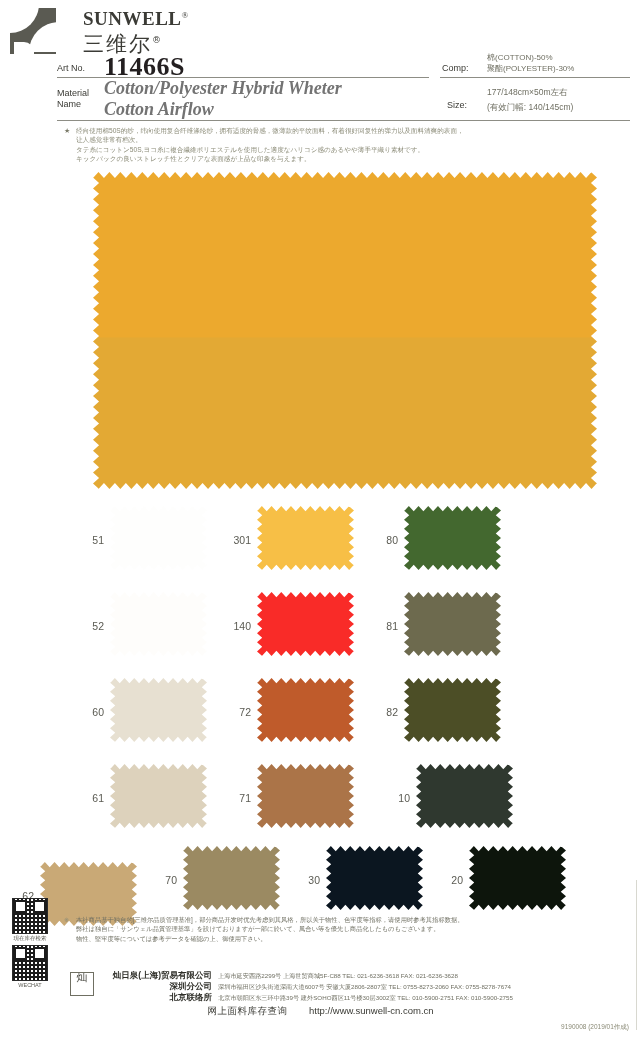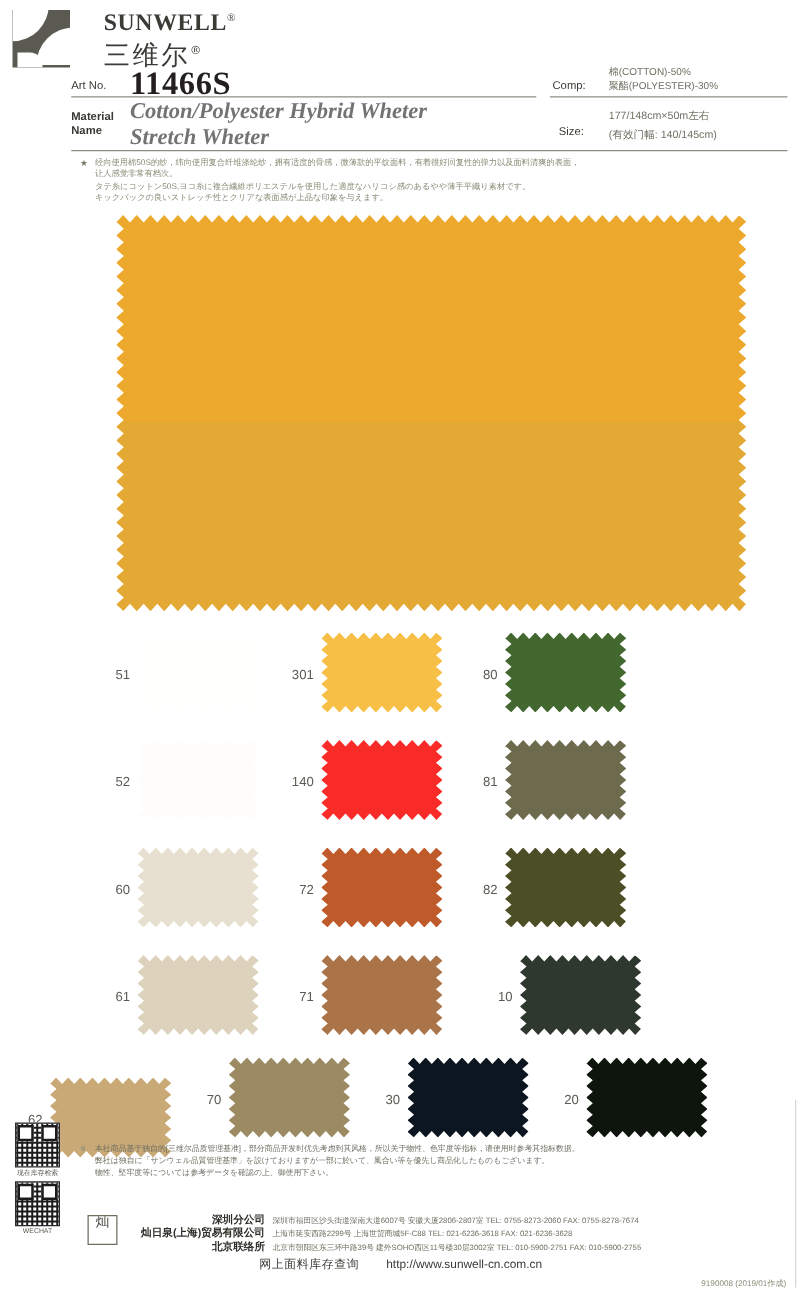--- a/index.html
+++ b/index.html
@@ -87,21 +87,20 @@
     font-weight: bold;
     letter-spacing: 0.5px;
     color: #231f20;
   }
   .mat-label {
     position: absolute;
     left: 57px; top: 88px;
     font-size: 9px;
     line-height: 11px;
     color: #3a3a34;
-    font-weight: bold;
   }
   .mat-value {
     position: absolute;
     left: 104px; top: 78px;
     width: 330px;
     font-family: "Liberation Serif", "DejaVu Serif", serif;
     font-style: italic;
     font-weight: bold;
     font-size: 18px;
     line-height: 21px;
@@ -345,21 +344,21 @@
 
   <div class="rule rule-1"></div>
   <div class="rule rule-3"></div>
 
   <div class="mat-label">
     <div>Material</div>
     <div>Name</div>
   </div>
   <div class="mat-value">
     <div>Cotton/Polyester Hybrid Wheter</div>
-    <div>Stretch Wheter</div>
+    <div>Cotton Airflow</div>
   </div>
 
   <div class="comp-label">Comp:</div>
   <div class="comp-value">
     <div>棉(COTTON)-50%</div>
     <div>聚酯(POLYESTER)-30%</div>
   </div>
 
   <div class="size-label">Size:</div>
   <div class="size-value">
@@ -492,26 +491,26 @@
   <div class="qr"></div>
   <div class="qr-cap">现在库存检索</div>
   <div class="qr"></div>
   <div class="qr-cap">WECHAT</div>
 </div>
 
 <div class="company">
   <div class="co-seal">灿</div>
   <div class="co-rows" id="company-rows">
       <div class="co-row">
+        <div class="co-name">灿日泉(上海)贸易有限公司</div>
+        <div class="co-addr">上海市延安西路2299号 上海世贸商城5F-C88   TEL: 021-6236-3618    FAX: 021-6236-3628</div>
+      </div>
+      <div class="co-row">
         <div class="co-name">深圳分公司</div>
         <div class="co-addr">深圳市福田区沙头街道深南大道6007号 安徽大厦2806-2807室 TEL:  0755-8273-2060 FAX:  0755-8278-7674</div>
-      </div>
-      <div class="co-row">
-        <div class="co-name">灿日泉(上海)贸易有限公司</div>
-        <div class="co-addr">上海市延安西路2299号 上海世贸商城5F-C88   TEL: 021-6236-3618    FAX: 021-6236-3628</div>
       </div>
       <div class="co-row">
         <div class="co-name">北京联络所</div>
         <div class="co-addr">北京市朝阳区东三环中路39号 建外SOHO西区11号楼30层3002室 TEL:  010-5900-2751 FAX:  010-5900-2755</div>
       </div>
     </div>
 </div>
 
 <div class="web">
   <span class="web-cn">网上面料库存查询</span>

